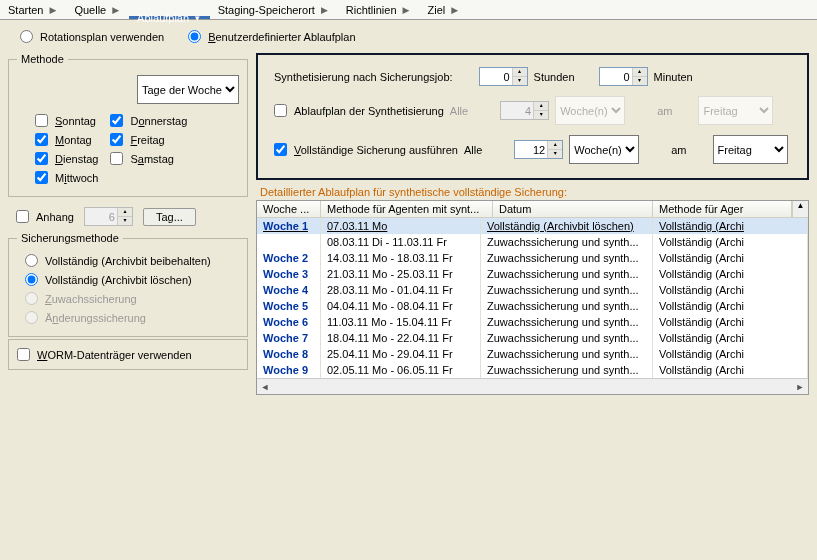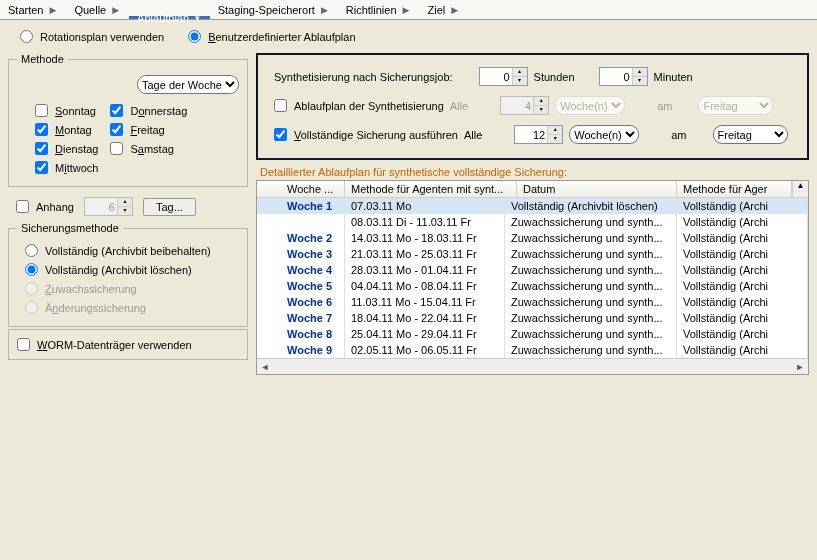--- a/index.html
+++ b/index.html
@@ -72,23 +72,22 @@
     font-size: 11px;
   }
   .method-row {
     display: flex;
     align-items: center;
     justify-content: space-between;
     margin-bottom: 10px;
   }
   select.dropdown {
     font-size: 11px;
-    height: 19px;
+    height: 29px;
     background: #fff;
-    border-radius: 9px;
   }
   .days {
     display: flex;
     gap: 12px;
     margin-left: 18px;
   }
   .day-col {
     display: flex;
     flex-direction: column;
     gap: 6px;
@@ -171,41 +170,40 @@
     font-size: 11px;
     margin: 0 0 2px 4px;
   }
   .table-wrap {
     border: 1px solid #999;
     background: #fff;
     overflow: hidden;
   }
   .thead, .trow {
     display: flex;
-    padding-left: 24px;
   }
   .thead {
     background: linear-gradient(#fdfdfb, #eeeee7);
     border-bottom: 1px solid #cfcfc2;
     font-size: 11px;
   }
   .th, .td {
     padding: 2px 6px;
     border-right: 1px solid #e0e0d5;
     white-space: nowrap;
     overflow: hidden;
     text-overflow: clip;
   }
   .th { border-right: 1px solid #cfcfc2; }
   .c0 { width: 64px; }
   .c1 { width: 160px; }
   .c2 { width: 172px; }
   .c3 { flex: 1; }
   .trow .c0 { color: #0033a0; font-weight: bold; }
-  .trow.selected { background: #d6e5f5; }
+  .trow.selected { background: #d6e5f5; text-decoration: underline; }
   .tbody { font-size: 11px; }
   .hscroll {
     height: 16px;
     background: #efefef;
     display: flex;
     justify-content: space-between;
     border-top: 1px solid #ccc;
     align-items: center;
     font-size: 9px;
     color: #555;

